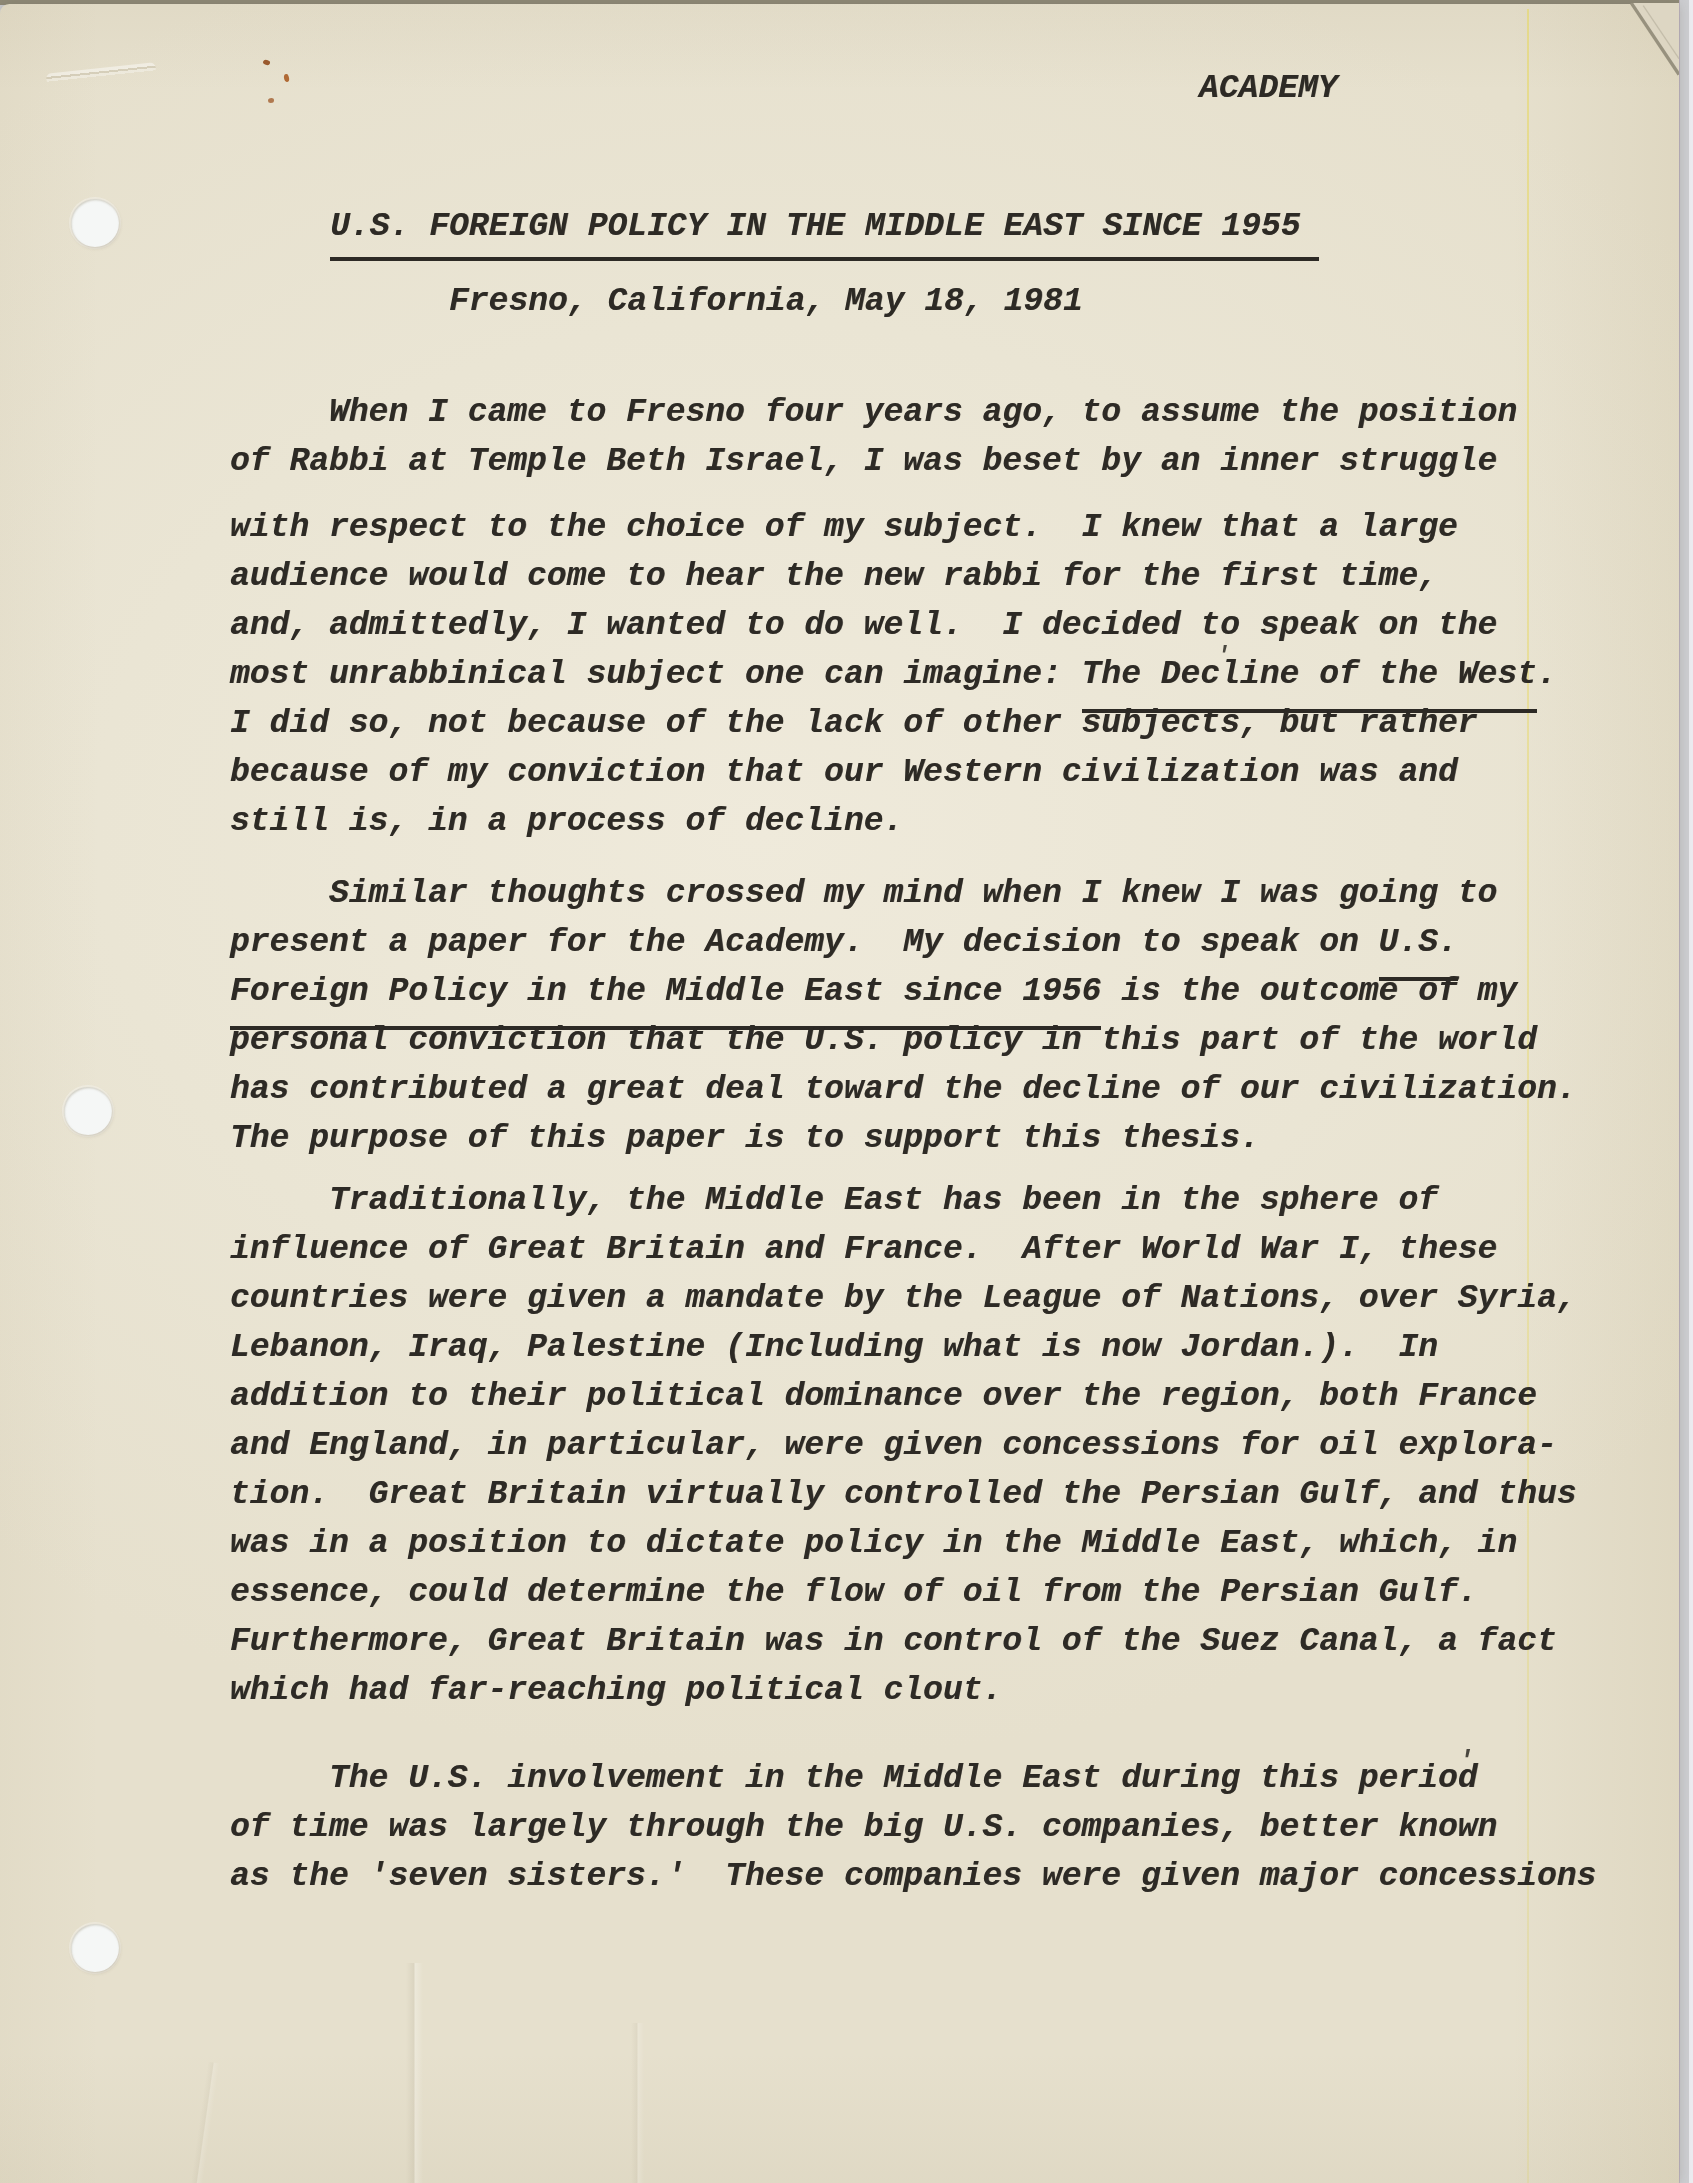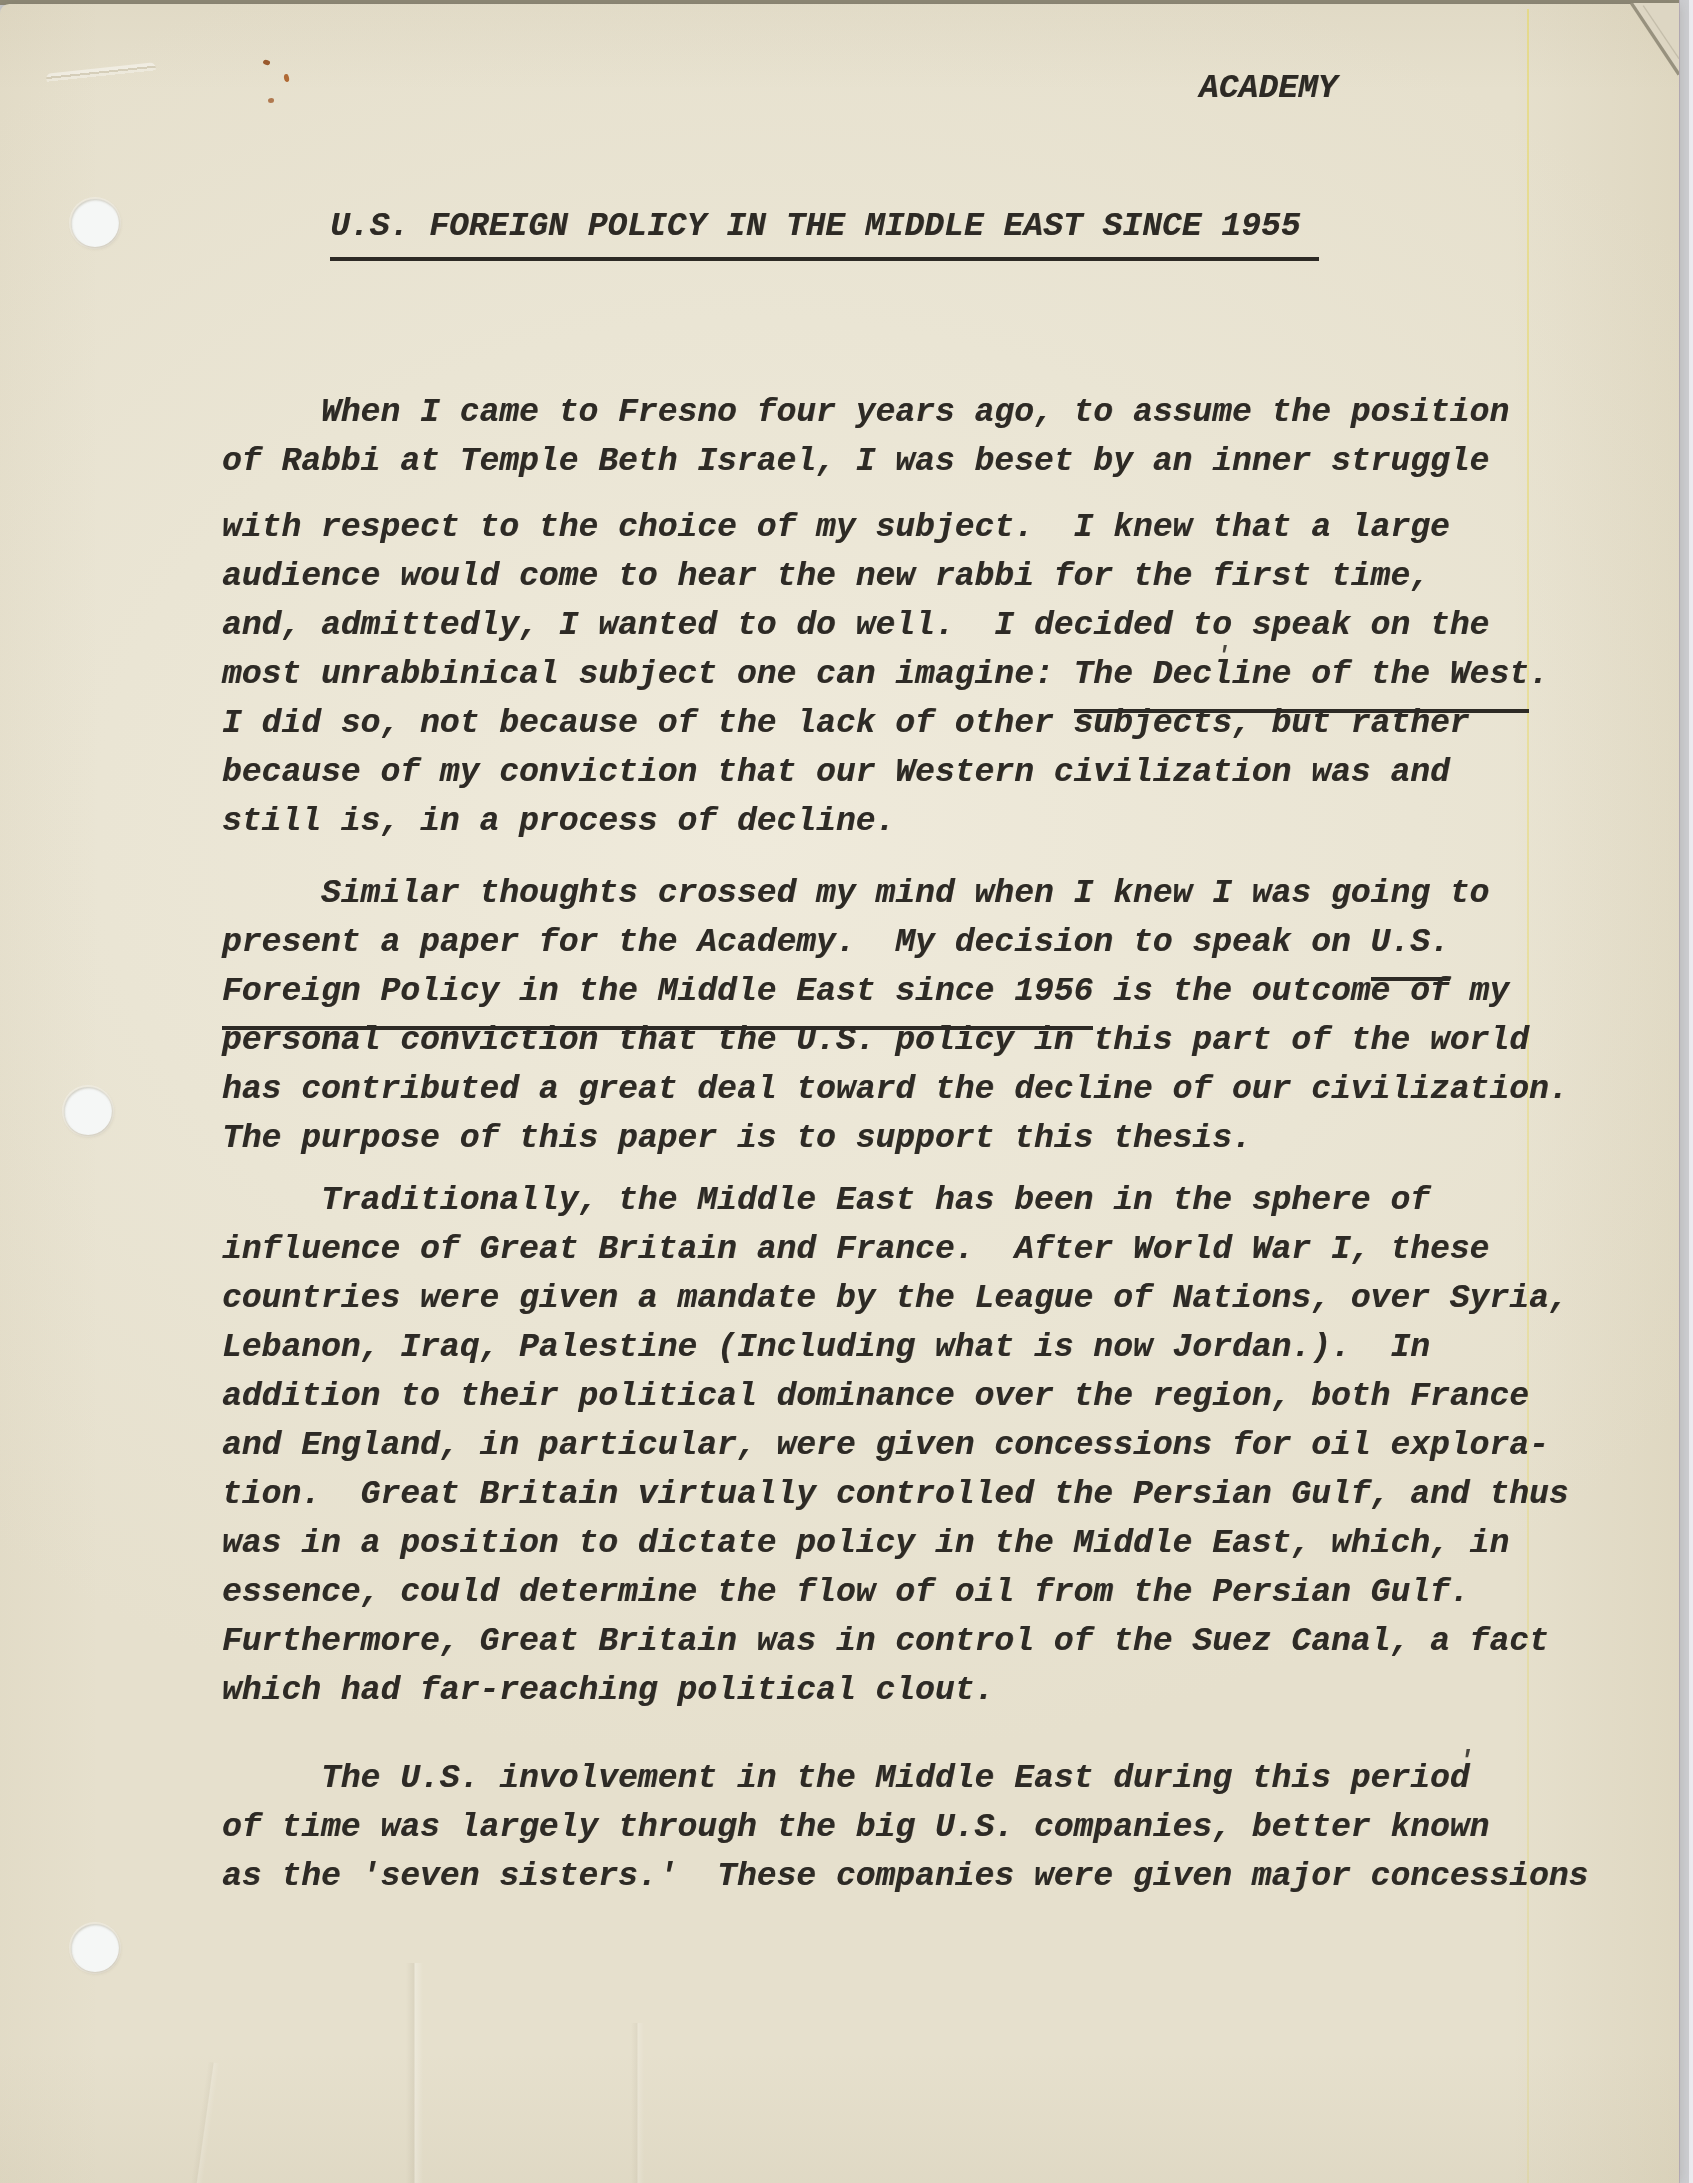--- a/index.html
+++ b/index.html
@@ -23,21 +23,21 @@
   .top-band{position:absolute;left:0;top:0;width:1679px;height:4.6px;background:#8f8a77;}
   
   .edge-line{position:absolute;top:0;bottom:0;width:1.3px;}
   
   .tw{
     position:absolute;color:#2d2a25;font-size:33px;font-weight:700;
     white-space:pre;letter-spacing:0;line-height:49px;
     text-shadow:0.4px 0.4px 0.5px rgba(43,40,35,0.5);
   }
   .title-wrap{border-bottom:4px solid #2d2a25;padding-bottom:6px;padding-right:18.6px;display:inline-block;}
-  .para{margin:0;}
+  .para{margin:8px;}
   .tline{height:49px;line-height:49px;}
   .tline span{display:inline-block;line-height:normal;vertical-align:baseline;}
   .tline span.u{border-bottom:4px solid #2d2a25;padding-bottom:16px;}
   
   .hole{
     position:absolute;width:48px;height:48px;border-radius:50%;
     background:#f5f7f6;
     box-shadow:inset 0.7px 1.3px 2px rgba(150,140,115,0.35), 0.7px 1.3px 3.3px rgba(120,110,90,0.3), 0 0 0 2px rgba(255,255,255,0.35);
   }
   
@@ -86,19 +86,20 @@
   <div class="hole" style="left:71px;top:195px;"></div>
   <div class="hole" style="left:64px;top:1083px;"></div>
   <div class="hole" style="left:71px;top:1920px;"></div>
 
   <div class="tw" style="left:1199px;top:60px;"><span>ACADEMY</span></div>
 
   <div class="tw" style="left:251px;top:149px;">
     <span class="title-wrap"><span>U.S. FOREIGN POLICY IN THE MIDDLE EAST SINCE 1955</span></span>
   </div>
 
+  <div class="tw" style="left:449px;top:273px;"><span>Fresno, California, May 18, 1981</span></div>
 
   <div class="tw" style="left:222px;top:384px;" id="doc-body"><div class="para" style="margin-top: 0px;"><div class="tline"><span>     When I came to Fresno four years ago, to assume the position</span></div><div class="tline"><span>of Rabbi at Temple Beth Israel, I was beset by an inner struggle</span></div><div class="tline" style="margin-top: 17.3px;"><span>with respect to the choice of my subject.  I knew that a large</span></div><div class="tline"><span>audience would come to hear the new rabbi for the first time,</span></div><div class="tline"><span>and, admittedly, I wanted to do well.  I decided to speak on the</span></div><div class="tline"><span>most unrabbinical subject one can imagine: </span><span class="u">The Decline of the West</span><span>.</span></div><div class="tline"><span>I did so, not because of the lack of other subjects, but rather</span></div><div class="tline"><span>because of my conviction that our Western civilization was and</span></div><div class="tline"><span>still is, in a process of decline.</span></div></div><div class="para" style="margin-top: 23px;"><div class="tline"><span>     Similar thoughts crossed my mind when I knew I was going to</span></div><div class="tline"><span>present a paper for the Academy.  My decision to speak on </span><span class="u">U.S.</span></div><div class="tline"><span class="u">Foreign Policy in the Middle East since 1956</span><span> is the outcome of my</span></div><div class="tline"><span>personal conviction that the U.S. policy in this part of the world</span></div><div class="tline"><span>has contributed a great deal toward the decline of our civilization.</span></div><div class="tline"><span>The purpose of this paper is to support this thesis.</span></div></div><div class="para" style="margin-top: 12.6px;"><div class="tline"><span>     Traditionally, the Middle East has been in the sphere of</span></div><div class="tline"><span>influence of Great Britain and France.  After World War I, these</span></div><div class="tline"><span>countries were given a mandate by the League of Nations, over Syria,</span></div><div class="tline"><span>Lebanon, Iraq, Palestine (Including what is now Jordan.).  In</span></div><div class="tline"><span>addition to their political dominance over the region, both France</span></div><div class="tline"><span>and England, in particular, were given concessions for oil explora-</span></div><div class="tline"><span>tion.  Great Britain virtually controlled the Persian Gulf, and thus</span></div><div class="tline"><span>was in a position to dictate policy in the Middle East, which, in</span></div><div class="tline"><span>essence, could determine the flow of oil from the Persian Gulf.</span></div><div class="tline"><span>Furthermore, Great Britain was in control of the Suez Canal, a fact</span></div><div class="tline"><span>which had far-reaching political clout.</span></div></div><div class="para" style="margin-top: 39px;"><div class="tline"><span>     The U.S. involvement in the Middle East during this period</span></div><div class="tline"><span>of time was largely through the big U.S. companies, better known</span></div><div class="tline"><span>as the 'seven sisters.'  These companies were given major concessions</span></div></div></div>
 
   <div class="stray" style="left:1216px;top:639px;font-size:24px;">'</div>
   <div class="stray" style="left:1458px;top:1742px;font-size:26.6px;">'</div>
 </div>
 
 
 </body></html>

